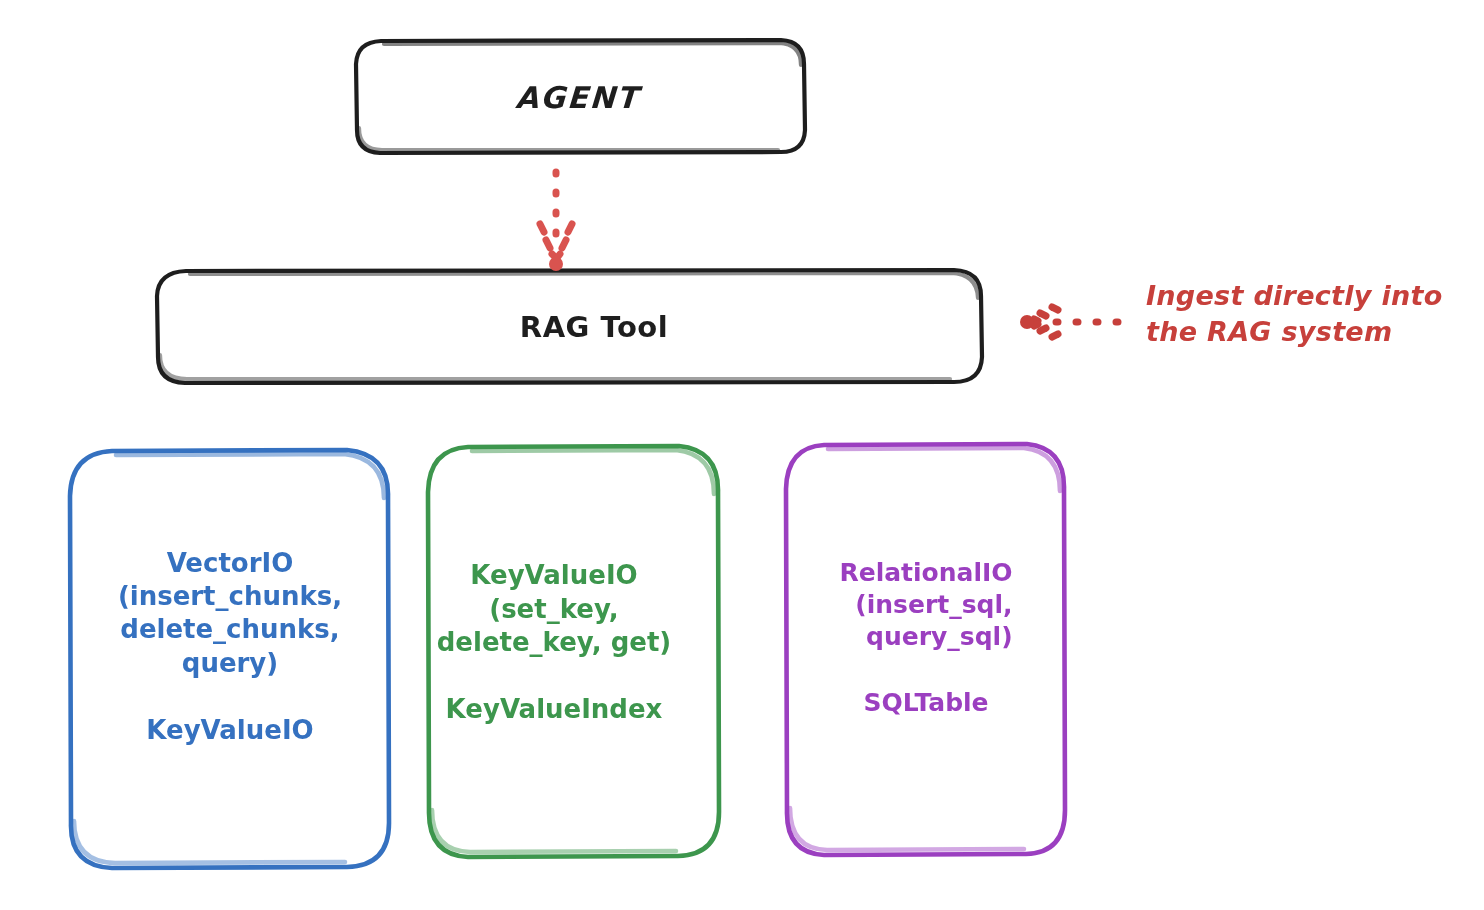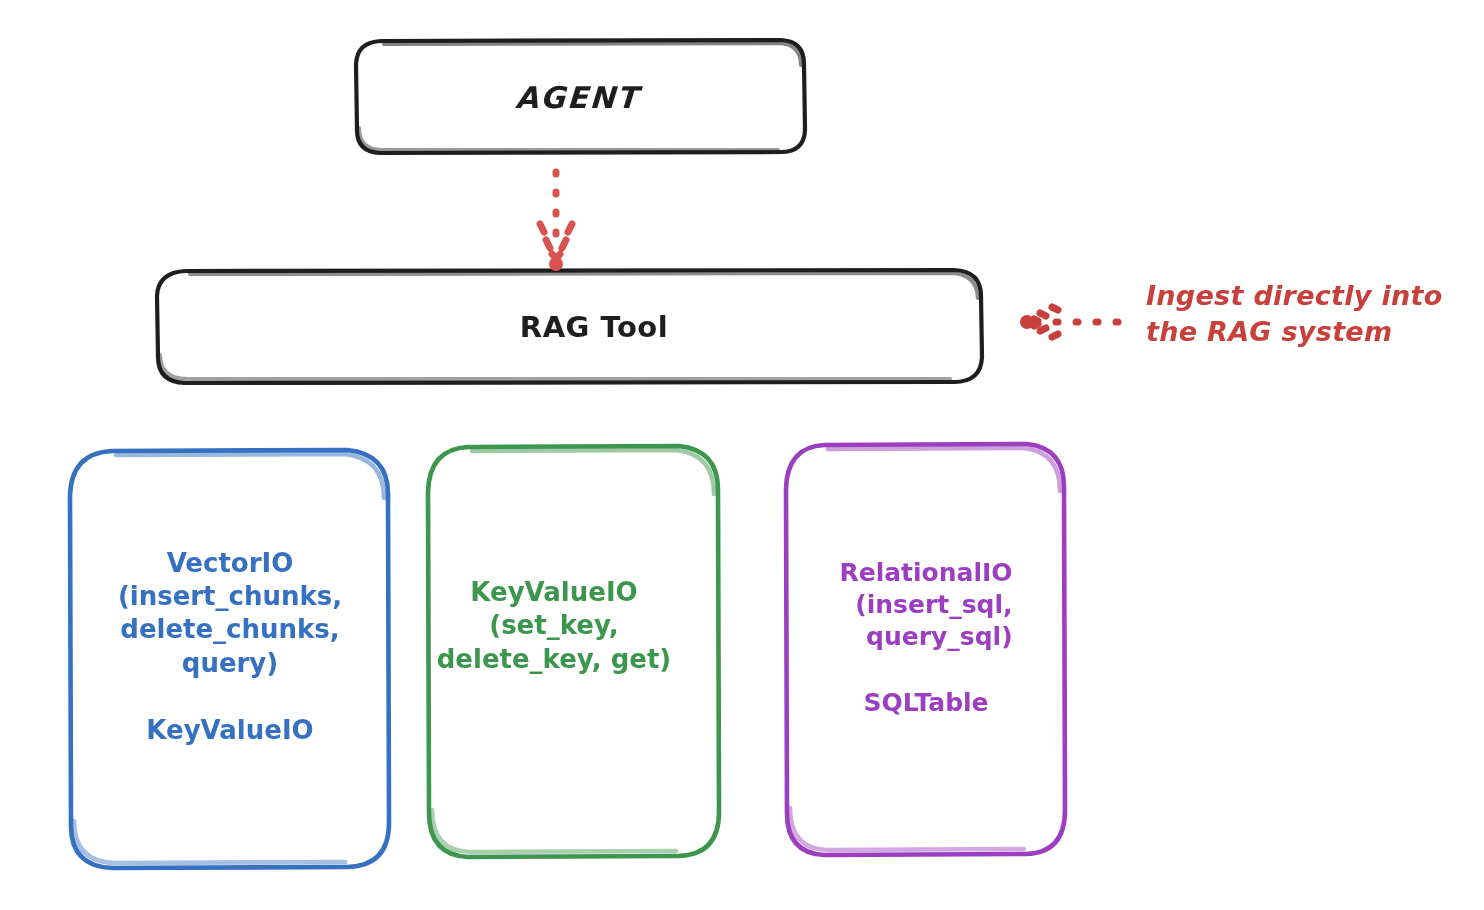--- a/index.html
+++ b/index.html
@@ -213,20 +213,21 @@
 query)</span>
     <span class="gap"></span>
     <span class="idx">KeyValueIO</span>
   </div>
 
   <div class="node card" id="keyvalue-node">
     <span class="sig">KeyValueIO
 (set_key,
 delete_key, get)</span>
     <span class="gap"></span>
+    <span class="idx">KeyValueIndex</span>
   </div>
 
   <div class="node card" id="relational-node">
     <span class="sig">RelationalIO
 (insert_sql,
 query_sql)</span>
     <span class="gap"></span>
     <span class="idx">SQLTable</span>
   </div>
 

